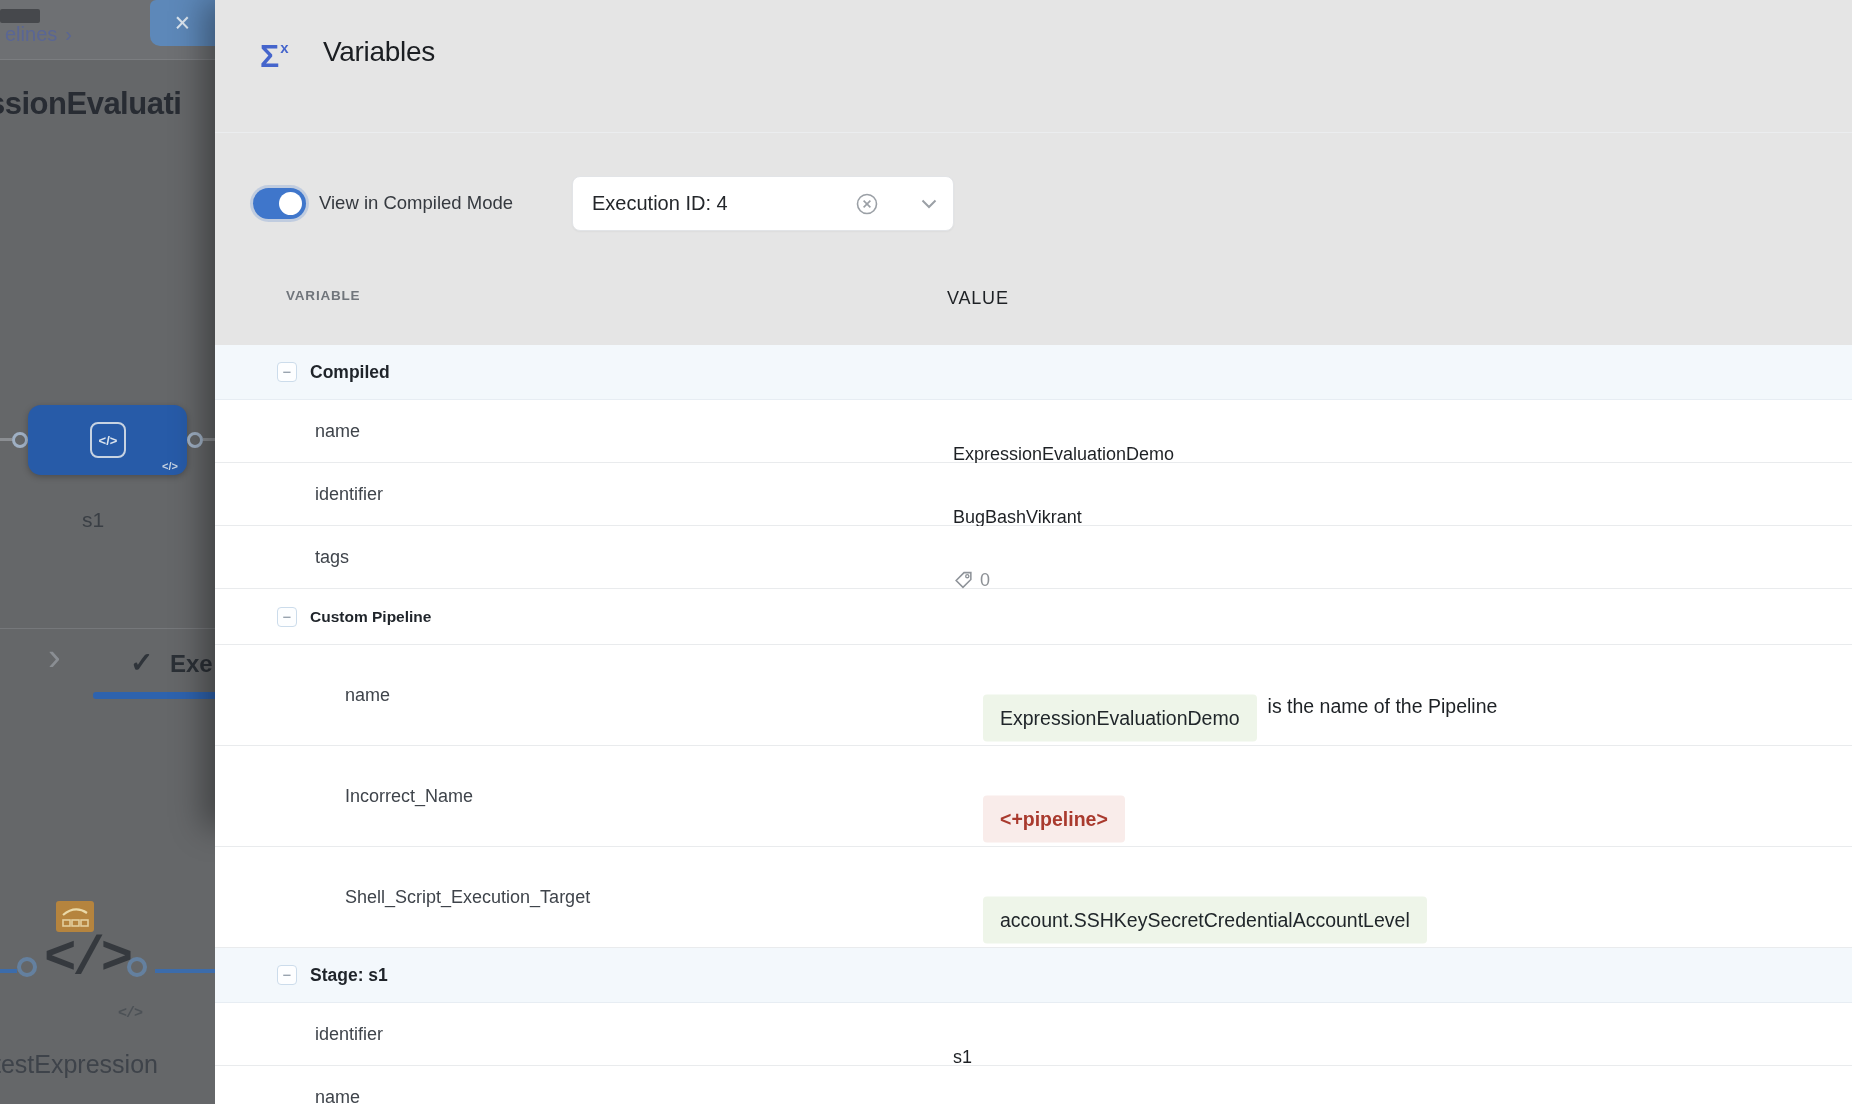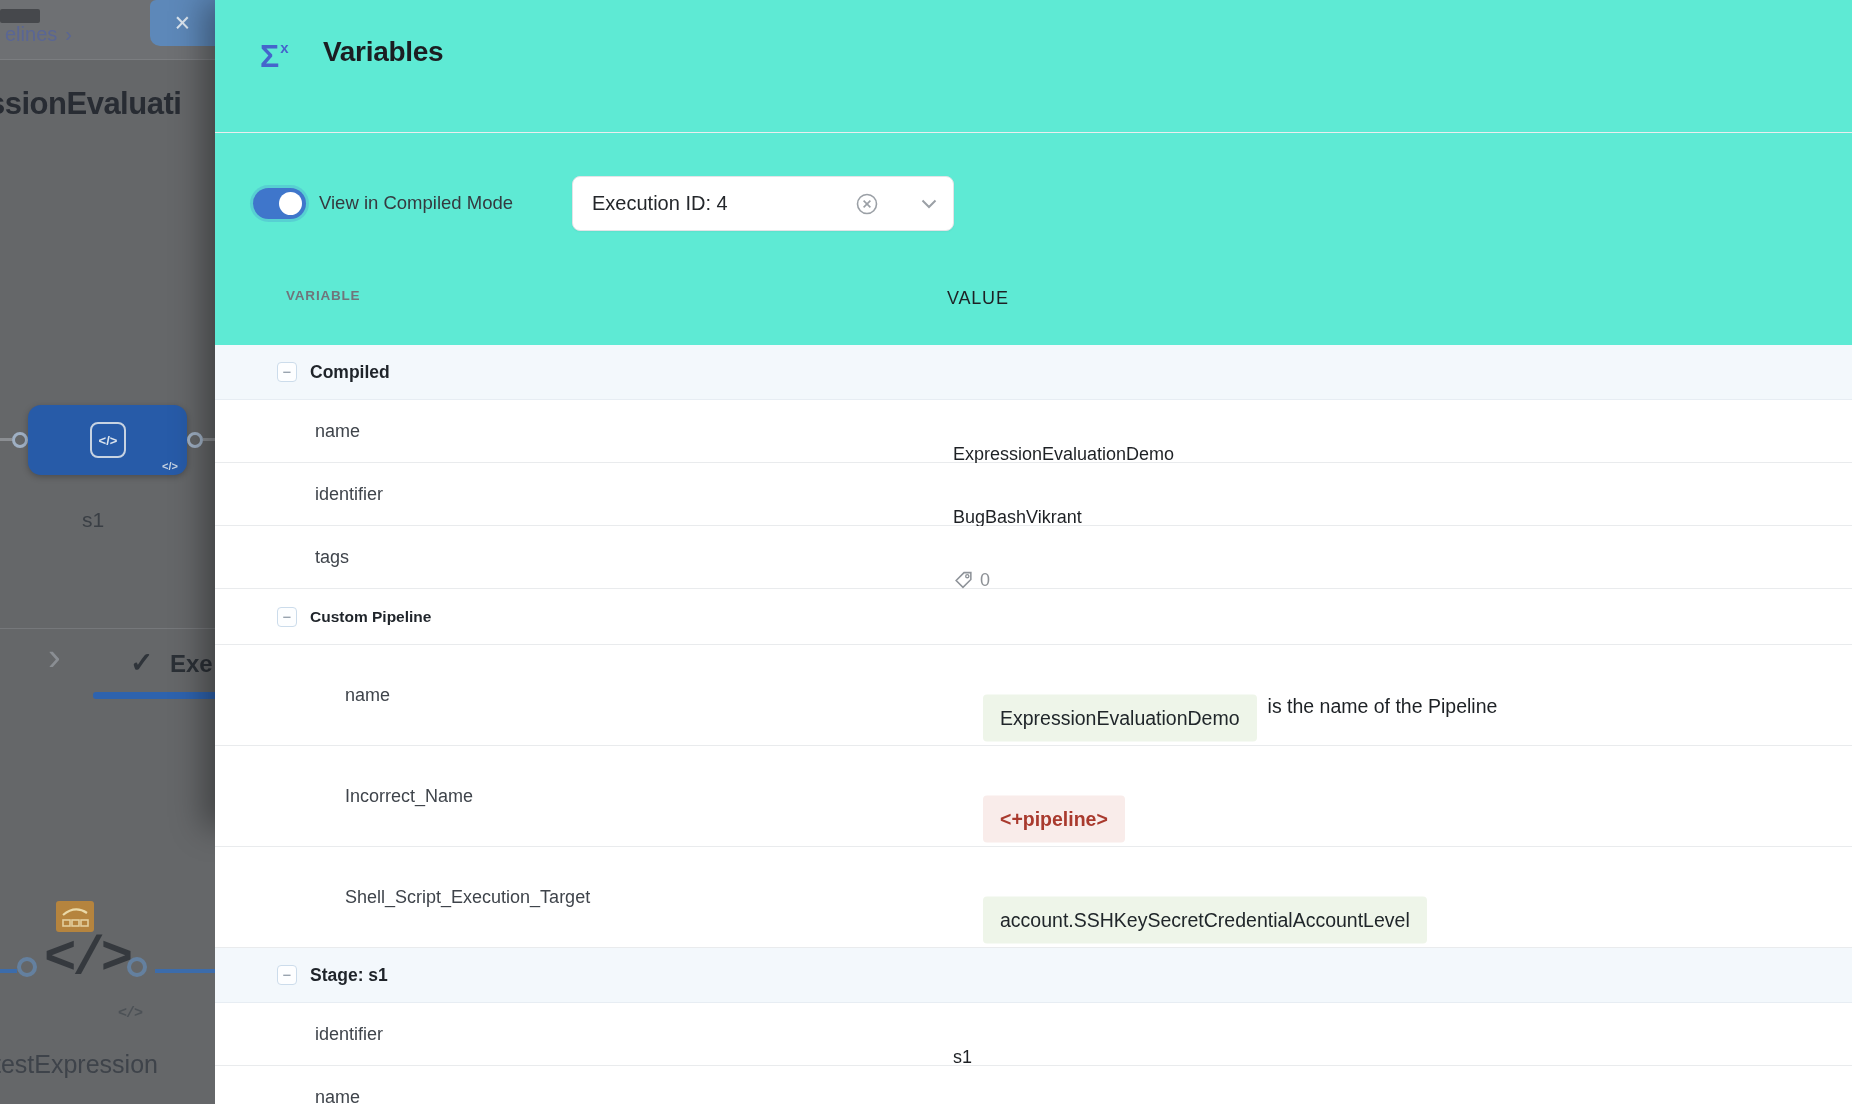--- a/index.html
+++ b/index.html
@@ -31,25 +31,25 @@
   .bd-step-glyph{position:absolute;left:44px;top:928px;font-family:"Liberation Mono",monospace;font-size:54px;font-weight:700;color:#35393e;letter-spacing:-4px;}
   .bd-step-glyph-sm{position:absolute;left:118px;top:1005px;font-family:"Liberation Mono",monospace;font-size:15px;font-weight:700;color:#4c5156;letter-spacing:-1px;}
   .bd-ring2{position:absolute;width:20px;height:20px;border:4px solid #64809f;border-radius:50%;top:957px;background:transparent;}
   .bd-wire2{position:absolute;height:4px;background:#3c6cab;top:969px;}
   .bd-steplabel{position:absolute;left:-6px;top:1050px;font-size:25px;color:#3e434a;white-space:nowrap;}
 
   
   .close-btn{position:absolute;left:150px;top:0;width:65px;height:46px;background:#5d88b9;border:none;border-radius:6px 0 0 10px;color:#dbe5ef;font-size:27px;line-height:44px;text-align:center;cursor:pointer;padding:0;}
 
   
-  .panel{position:absolute;left:215px;top:0;width:1637px;height:828px;background:#5eead4;box-shadow:-12px 0 30px rgba(0,0,0,.35);}
+  .panel{position:absolute;left:215px;top:0;width:1637px;height:828px;background:#e5e5e5;box-shadow:-12px 0 30px rgba(0,0,0,.35);}
   .panel-header{position:absolute;left:0;top:0;right:0;height:133px;border-bottom:1px solid #ebedef;}
   .sigma{position:absolute;left:45px;top:38px;color:#4565cc;font-size:32px;font-weight:700;}
   .sigma .sup{font-size:15px;font-weight:700;vertical-align:14px;margin-left:1px;}
-  .panel-title{position:absolute;left:108px;top:36px;font-size:28px;font-weight:700;color:#1b1e22;letter-spacing:-0.3px;}
+  .panel-title{position:absolute;left:108px;top:36px;font-size:28px;font-weight:400;color:#1b1e22;letter-spacing:-0.3px;}
 
   
   .switch{position:absolute;left:38px;top:188px;width:53px;height:31px;background:#3f76cb;border-radius:16px;box-shadow:0 0 0 3px rgba(63,118,203,.22);cursor:pointer;}
   .knob{position:absolute;right:4px;top:4px;width:23px;height:23px;border-radius:50%;background:#ffffff;}
   .toggle-label{position:absolute;left:104px;top:192px;font-size:18.5px;color:#35393f;}
   .exec-select{position:absolute;left:357px;top:176px;width:382px;height:55px;background:#ffffff;border:1px solid #e2e4e7;border-radius:8px;box-shadow:0 1px 2px rgba(0,0,0,.04);display:flex;align-items:center;cursor:pointer;gap:28px;}
   .exec-select .value{margin-left:19px;font-size:20px;color:#24272b;flex:1;}
   .exec-select .clear{margin-right:14px;display:flex;}
   .exec-select .caret{margin-right:16px;display:flex;}
 

